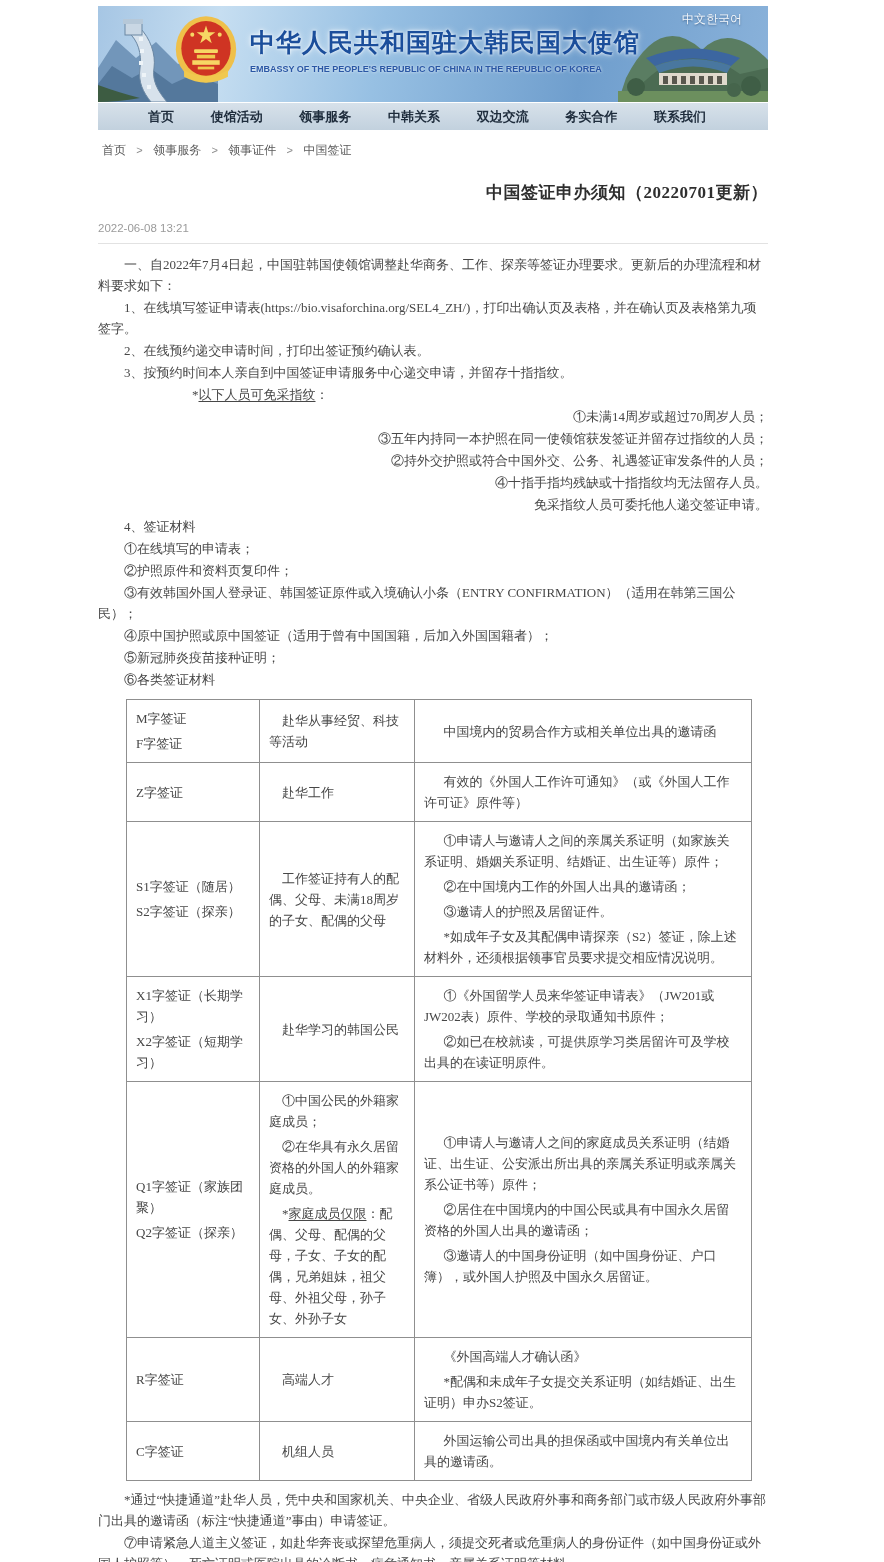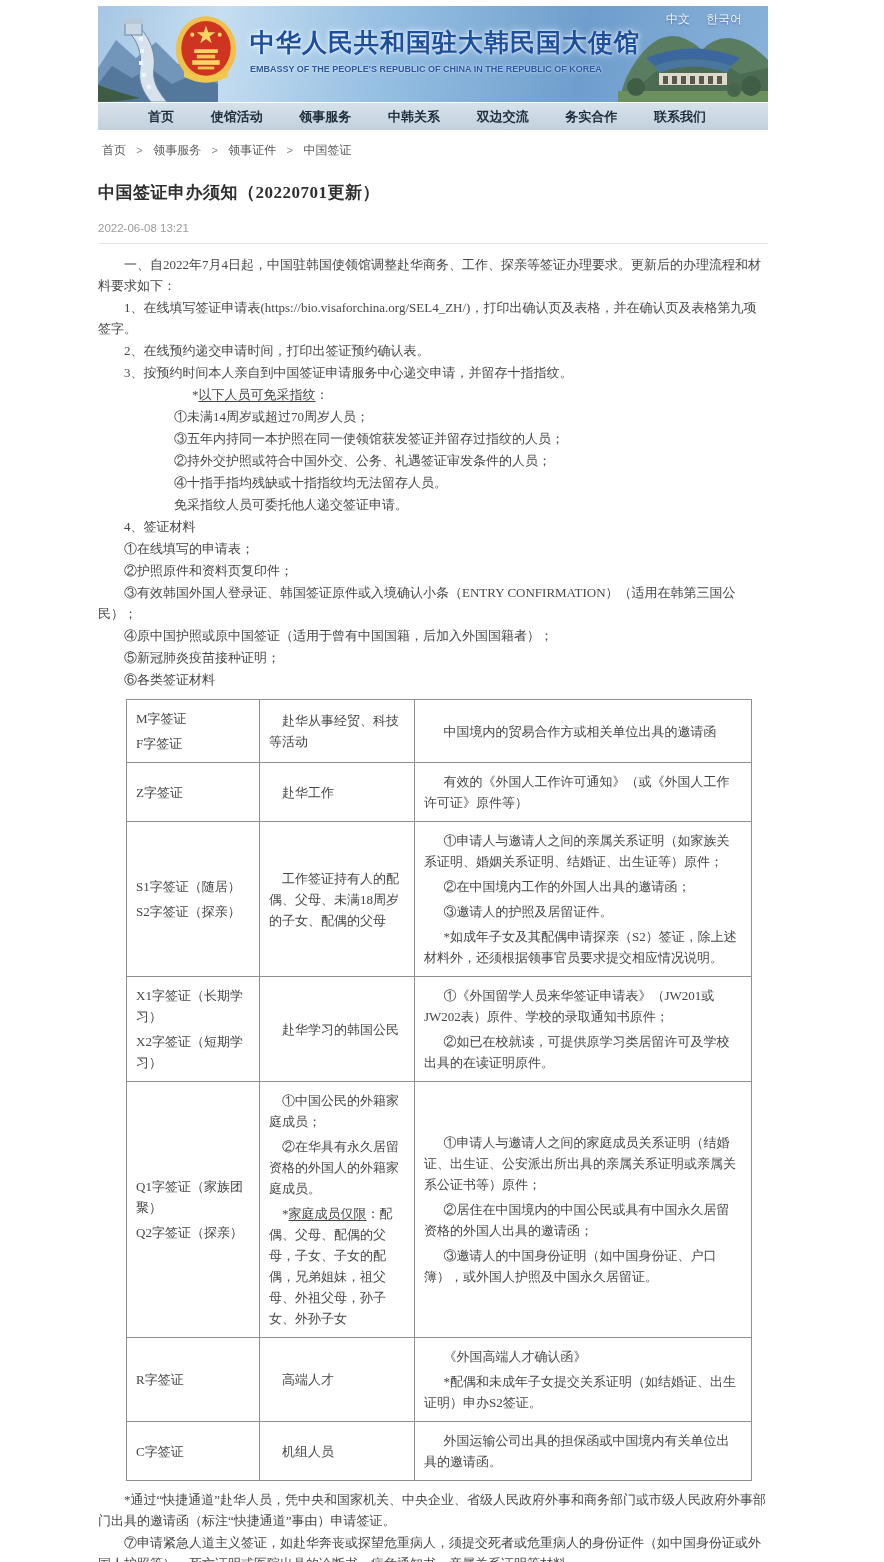--- a/index.html
+++ b/index.html
@@ -8,21 +8,21 @@
     font-family:"Liberation Serif","DejaVu Serif",serif;color:#474747;
   }
   .page{width:670px;margin-left:98px;padding-top:6px;}
 
   
   .banner{
     position:relative;height:96px;overflow:hidden;
     background:linear-gradient(100deg,#a6c6e4 0%,#c6def1 18%,#97c0e3 42%,#6f9ecd 72%,#8ab2da 100%);
   }
   .lang{
-    position:absolute;top:5px;right:26px;display:flex;gap:16px;z-index:4;
+    position:absolute;top:5px;right:26px;display:flex;gap:0;z-index:4;
     font:12px "Liberation Sans",sans-serif;color:#f3f7fb;
     text-shadow:0 1px 2px rgba(40,70,110,.65);
   }
   .lang span{cursor:pointer;}
   .gw{position:absolute;left:0;top:0;z-index:1;}
   .emblem{position:absolute;left:76px;top:8px;z-index:3;}
   .btext{position:absolute;left:152px;top:20px;z-index:2;}
   .btitle{
     font-size:25px;font-weight:bold;color:#1b4e9b;letter-spacing:1px;white-space:nowrap;
     text-shadow:0 0 3px rgba(255,255,255,.95),0 0 7px rgba(255,255,255,.75);
@@ -40,27 +40,27 @@
     padding:0 62px 0 50px;font:bold 13px "Liberation Sans",sans-serif;color:#1e2c3c;
   }
   .nav span{cursor:pointer;}
 
   
   .crumb{margin:12px 0 0 4px;font:12px "Liberation Sans",sans-serif;color:#5a5a5a;}
   .crumb .item{cursor:pointer;}
   .crumb .sep{margin:0 7px;color:#8d8d8d;font-size:11px;}
 
   
-  .atitle{margin:22px 0 0;text-align:left;font-size:17px;font-weight:bold;color:#2e2e2e;letter-spacing:.5px;}
+  .atitle{margin:22px 0 0;text-align:right;font-size:17px;font-weight:bold;color:#2e2e2e;letter-spacing:.5px;}
   .adate{margin-top:18px;text-align:left;font:11.5px "Liberation Sans",sans-serif;color:#9b9b9b;}
   .rule{border:none;border-top:1px solid #e2e2e2;margin:9px 0 10px;}
   .art p{margin:1px 0;font-size:13px;line-height:21px;}
   .ind2{text-indent:2em;}
   .noteind{padding-left:94px;}
-  .circind{padding-left:76px;}
+  .circind{padding-left:76px;text-align:right;}
   .u{text-decoration:underline;text-underline-offset:2px;}
 
   
   table.vt{border-collapse:collapse;margin:9px 0 0 28px;width:626px;table-layout:fixed;}
   .vt th,.vt td{border:1px solid #8f8f8f;}
   .vt th{text-align:center;font-weight:normal;font-size:13px;color:#3f3f3f;padding:6px 8px;}
   .vt td{font-size:12.5px;line-height:19px;vertical-align:middle;color:#474747;padding:4px 9px;}
   .vt td p{margin:4px 0;}
   .td-type{}
   .td-scen p{text-indent:1em;}

